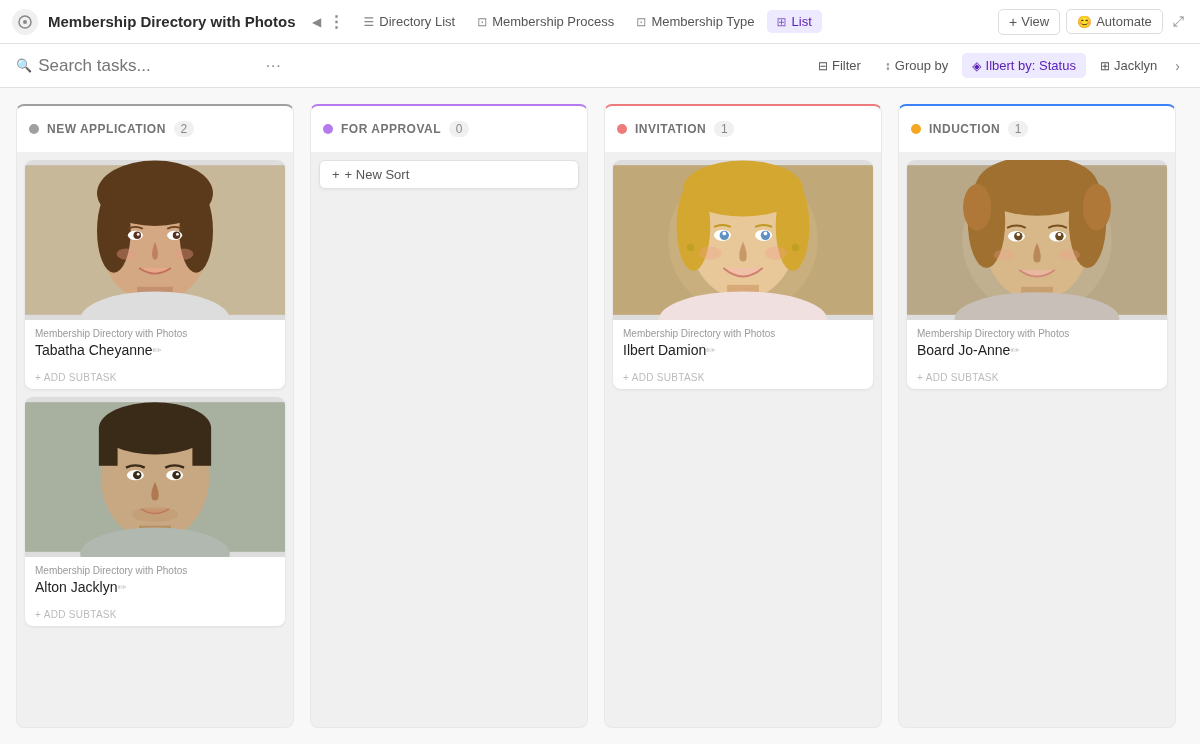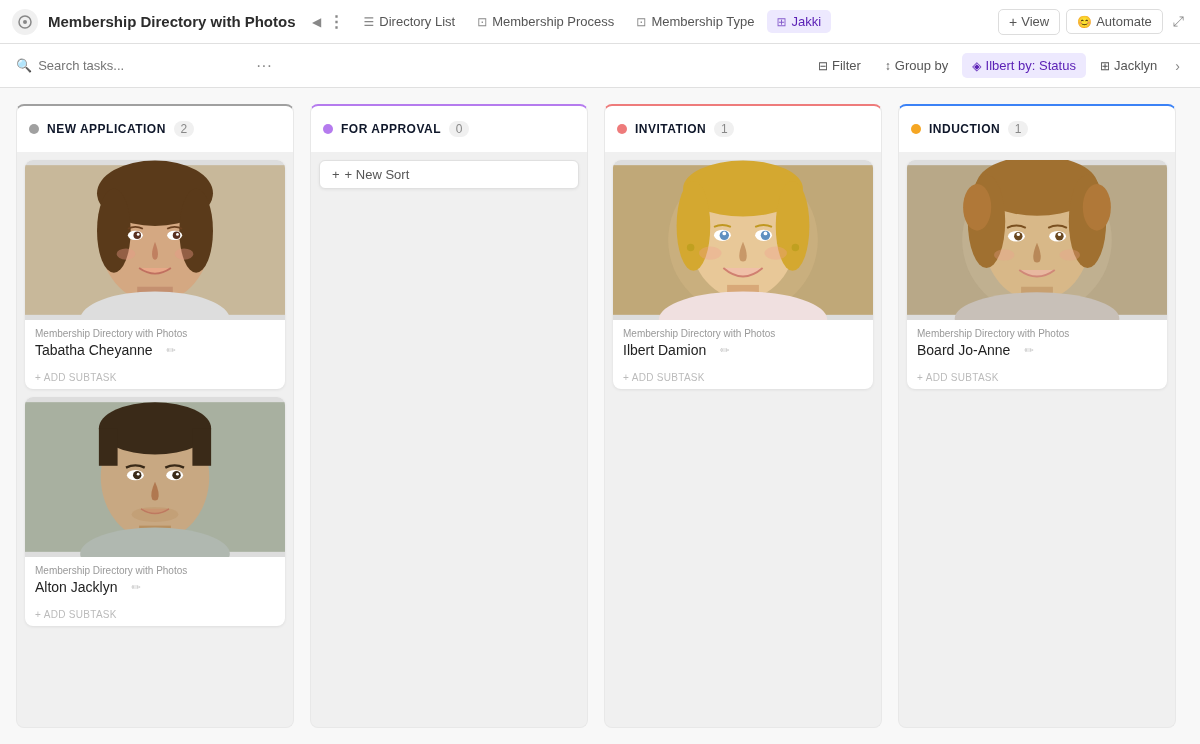--- a/index.html
+++ b/index.html
@@ -88,21 +88,21 @@
     .search-area {
       display: flex;
       align-items: center;
       gap: 6px;
       flex: 1;
       max-width: 260px;
     }
     .search-input {
       border: none;
       outline: none;
-      font-size: 13px;
+      font-size: 17px;
       color: #be185d;
       background: transparent;
       flex: 1;
     }
     .search-icon { color: #aaa; font-size: 13px; }
     .more-btn {
       display: flex; align-items: center; justify-content: center;
       width: 24px; height: 24px;
       border-radius: 4px;
       cursor: pointer;
@@ -169,21 +169,21 @@
     .col-new .column-indicator { background: #a0a0a0; }
     .col-approval .column-indicator { background: #b57bee; }
     .col-invitation .column-indicator { background: #ee7b7b; }
     .col-induction .column-indicator { background: #f5a623; }
 
     .column-title {
       font-size: 12px;
       font-weight: 600;
       letter-spacing: 0.5px;
       text-transform: uppercase;
-      color: #0f172a;
+      color: #737373;
     }
     .column-count {
       font-size: 12px;
       color: #888;
       background: #f0f0f0;
       border-radius: 10px;
       padding: 1px 6px;
       min-width: 20px;
       text-align: center;
     }
@@ -217,21 +217,21 @@
       padding: 8px 10px;
     }
     .card-project {
       font-size: 10px;
       color: #999;
       margin-bottom: 3px;
     }
     .card-name-row {
       display: flex;
       align-items: center;
-      gap: 14px;
+      gap: 0;
     }
     .card-name {
       font-size: 14px;
       font-weight: 500;
       color: #222;
     }
     .edit-icon {
       font-size: 11px;
       color: #bbb;
     }
@@ -287,21 +287,21 @@
     <div class="nav-tab">
       <span class="tab-icon">⊡</span>
       <span>Membership Process</span>
     </div>
     <div class="nav-tab">
       <span class="tab-icon">⊡</span>
       <span>Membership Type</span>
     </div>
     <div class="nav-tab active">
       <span class="tab-icon">⊞</span>
-      <span>Jakki</span>
+      <span>List</span>
     </div>
   </div>
 
   <div class="header-actions">
     <div class="action-btn view-btn">
       <span style="font-size:14px;">+</span>
       <span>View</span>
     </div>
     <div class="action-btn automate-btn">
       <span style="font-size:12px;">😊</span>

